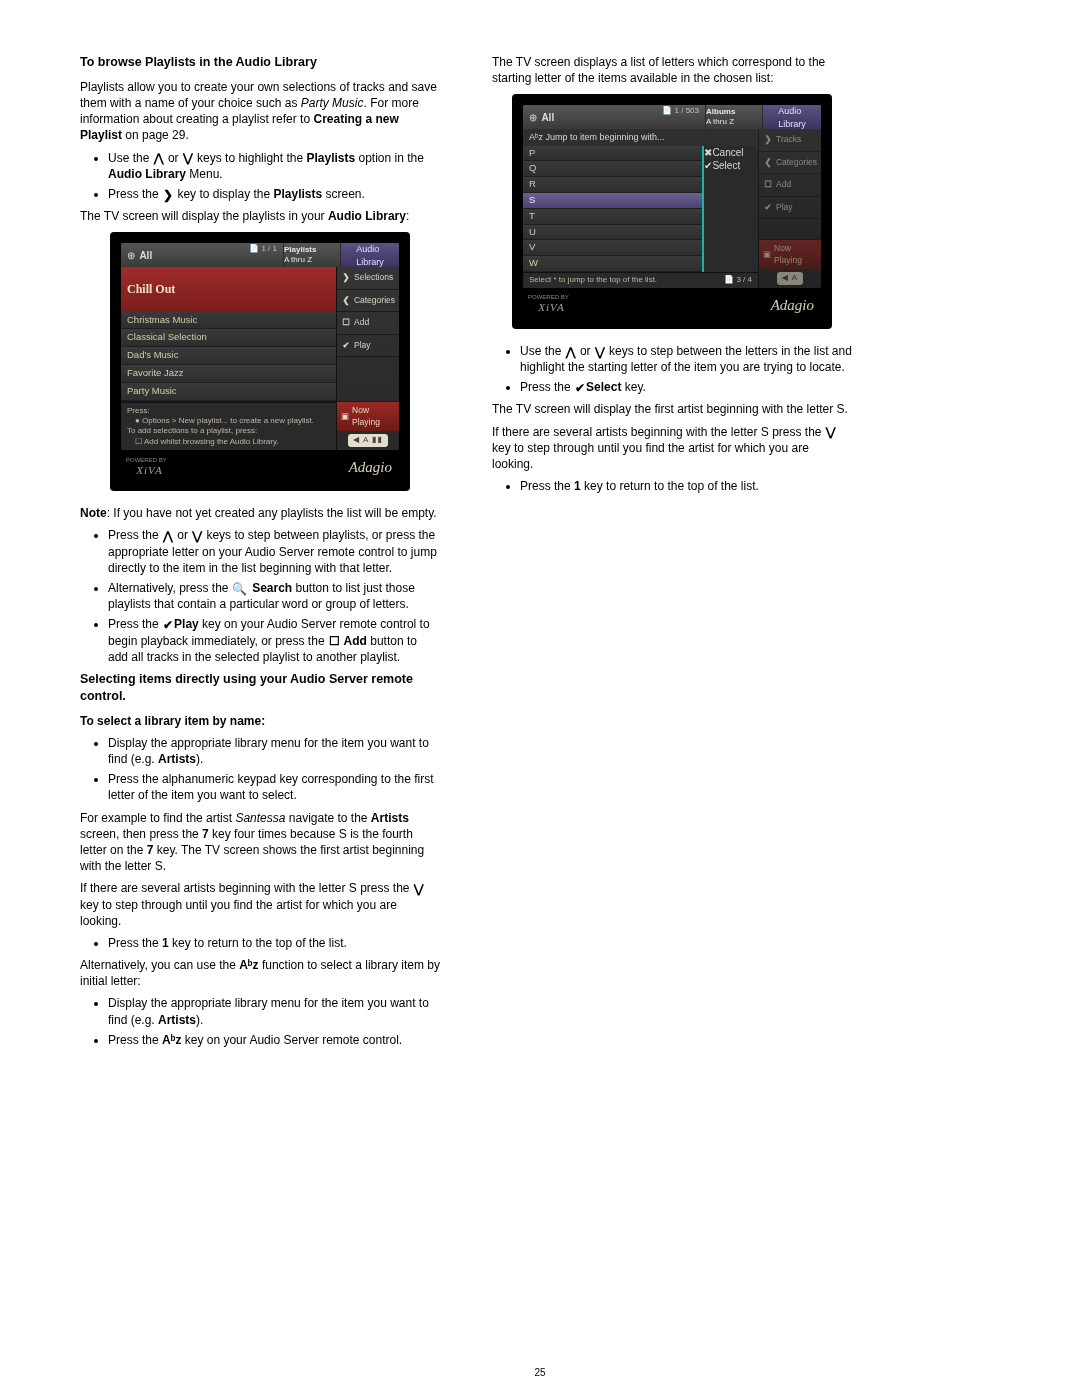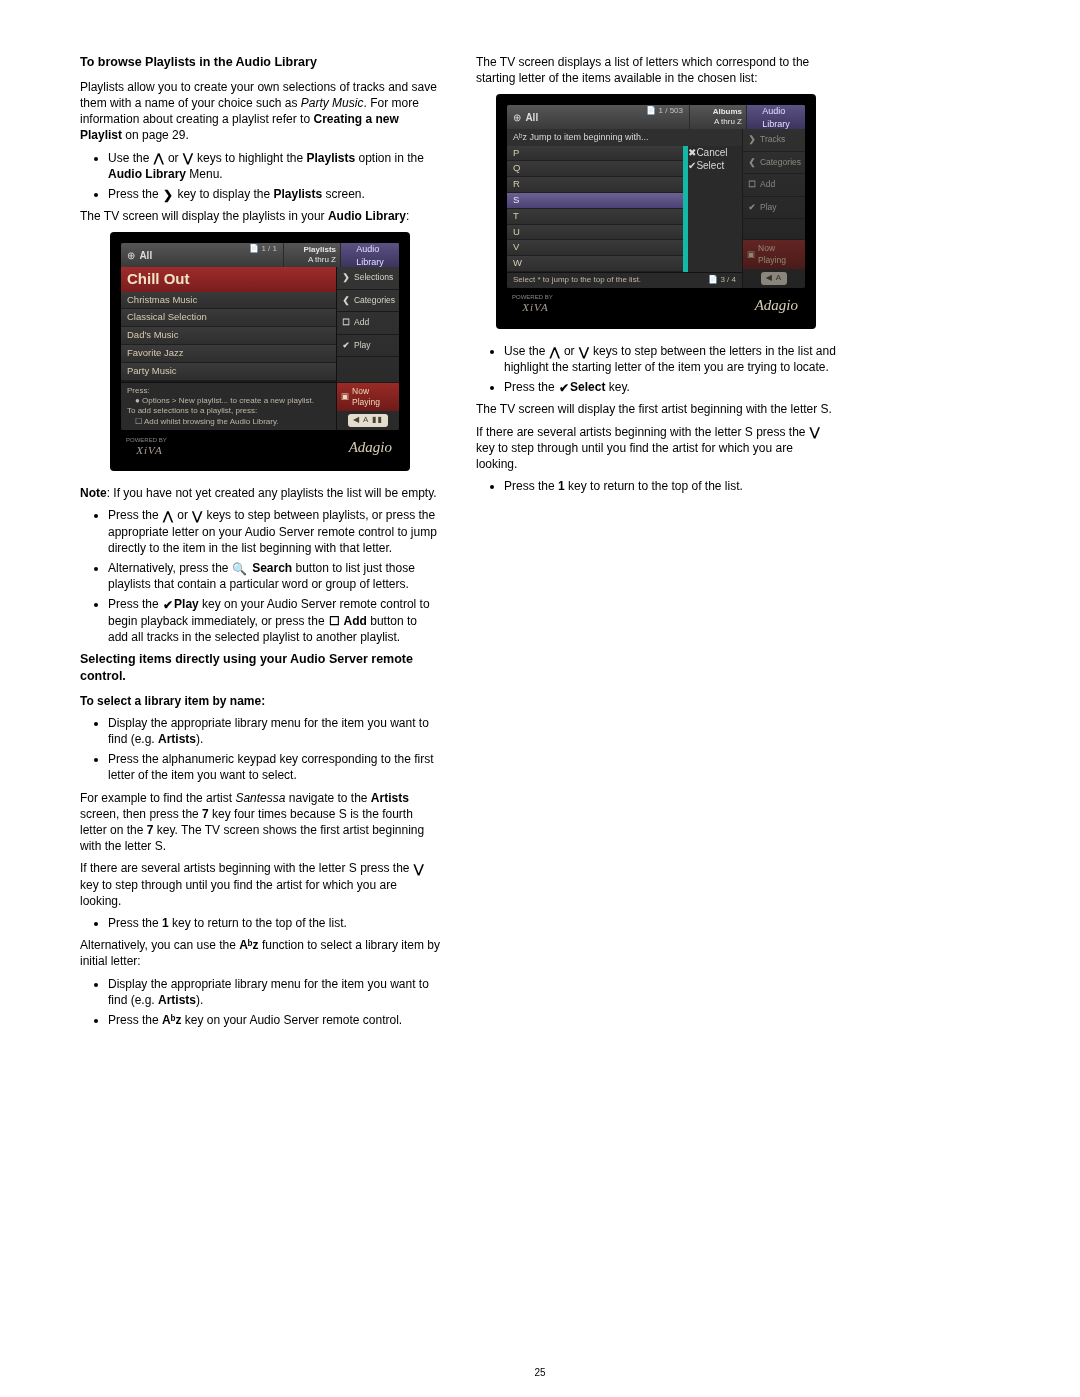--- a/index.html
+++ b/index.html
@@ -14,21 +14,21 @@
   .page {
     width: 1080px;
     min-height: 1397px;
     margin: 0 auto;
     position: relative;
     box-sizing: border-box;
     padding: 48px 80px 24px 80px;
   }
   .cols {
     display: flex;
-    gap: 36px;
+    gap: 52px;
   }
   .col {
     width: 360px;
     flex: 0 0 360px;
   }
   h3.section {
     font-size: 12.5px;
     font-weight: 700;
     margin: 6px 0 8px 0;
   }
@@ -90,21 +90,20 @@
     right: 6px;
     bottom: 13px;
     font-size: 8px;
     color: #c2c2c2;
   }
   .tv-top .midlbl {
     width: 52px;
     display: flex;
     flex-direction: column;
     justify-content: center;
-    align-items: flex-end;
     padding-right: 4px;
     font-size: 8px;
     color: #e6e6e6;
     border-left: 1px solid #2a2a2a;
   }
   .tv-top .libbox {
     width: 58px;
     background: linear-gradient(#5c5284,#3c345f);
     display: flex;
     align-items: flex-start;
@@ -115,24 +114,25 @@
   }
 
   .tv-body { display: flex; }
   .tv-list {
     flex: 1;
     display: flex;
     flex-direction: column;
   }
   .tv-list .hdr {
     background: linear-gradient(#a02b2b,#7a1d1d);
-    padding: 2px 6px;
+    padding: 14px 6px;
     color: #f0e2c6;
-    font-size: 15px;
+    font-size: 12px;
     font-weight: 700;
+    font-family: Liberation Serif, serif;
   }
   .tv-list .row {
     padding: 2px 6px;
     font-size: 9.5px;
     color: #d6cbb0;
     background: linear-gradient(#3a3a3a,#2e2e2e);
     border-bottom: 1px solid #1f1f1f;
   }
   .tv-list .filler {
     flex: 1;
@@ -437,21 +437,21 @@
                 <div class="tv-list letters" style="flex:1;">
                   <div class="row">P</div>
                   <div class="row">Q</div>
                   <div class="row">R</div>
                   <div class="row sel">S</div>
                   <div class="row">T</div>
                   <div class="row">U</div>
                   <div class="row">V</div>
                   <div class="row">W</div>
                 </div>
-                <div style="width:54px;border-left:5px solid #14b8a6;display:flex;flex-direction:column;">
+                <div style="width:54px;border-left:2px solid #14b8a6;display:flex;flex-direction:column;">
                   <div class="sbtn" style="justify-content:flex-start;"><span class="sicn">✖</span><span>Cancel</span></div>
                   <div class="spacer"></div>
                   <div class="sbtn" style="justify-content:flex-start;"><span class="sicn">✔</span><span>Select</span></div>
                 </div>
               </div>
               <div class="bottom-hint">
                 <span>Select * to jump to the top of the list.</span>
                 <span>📄 3 / 4</span>
               </div>
             </div>

